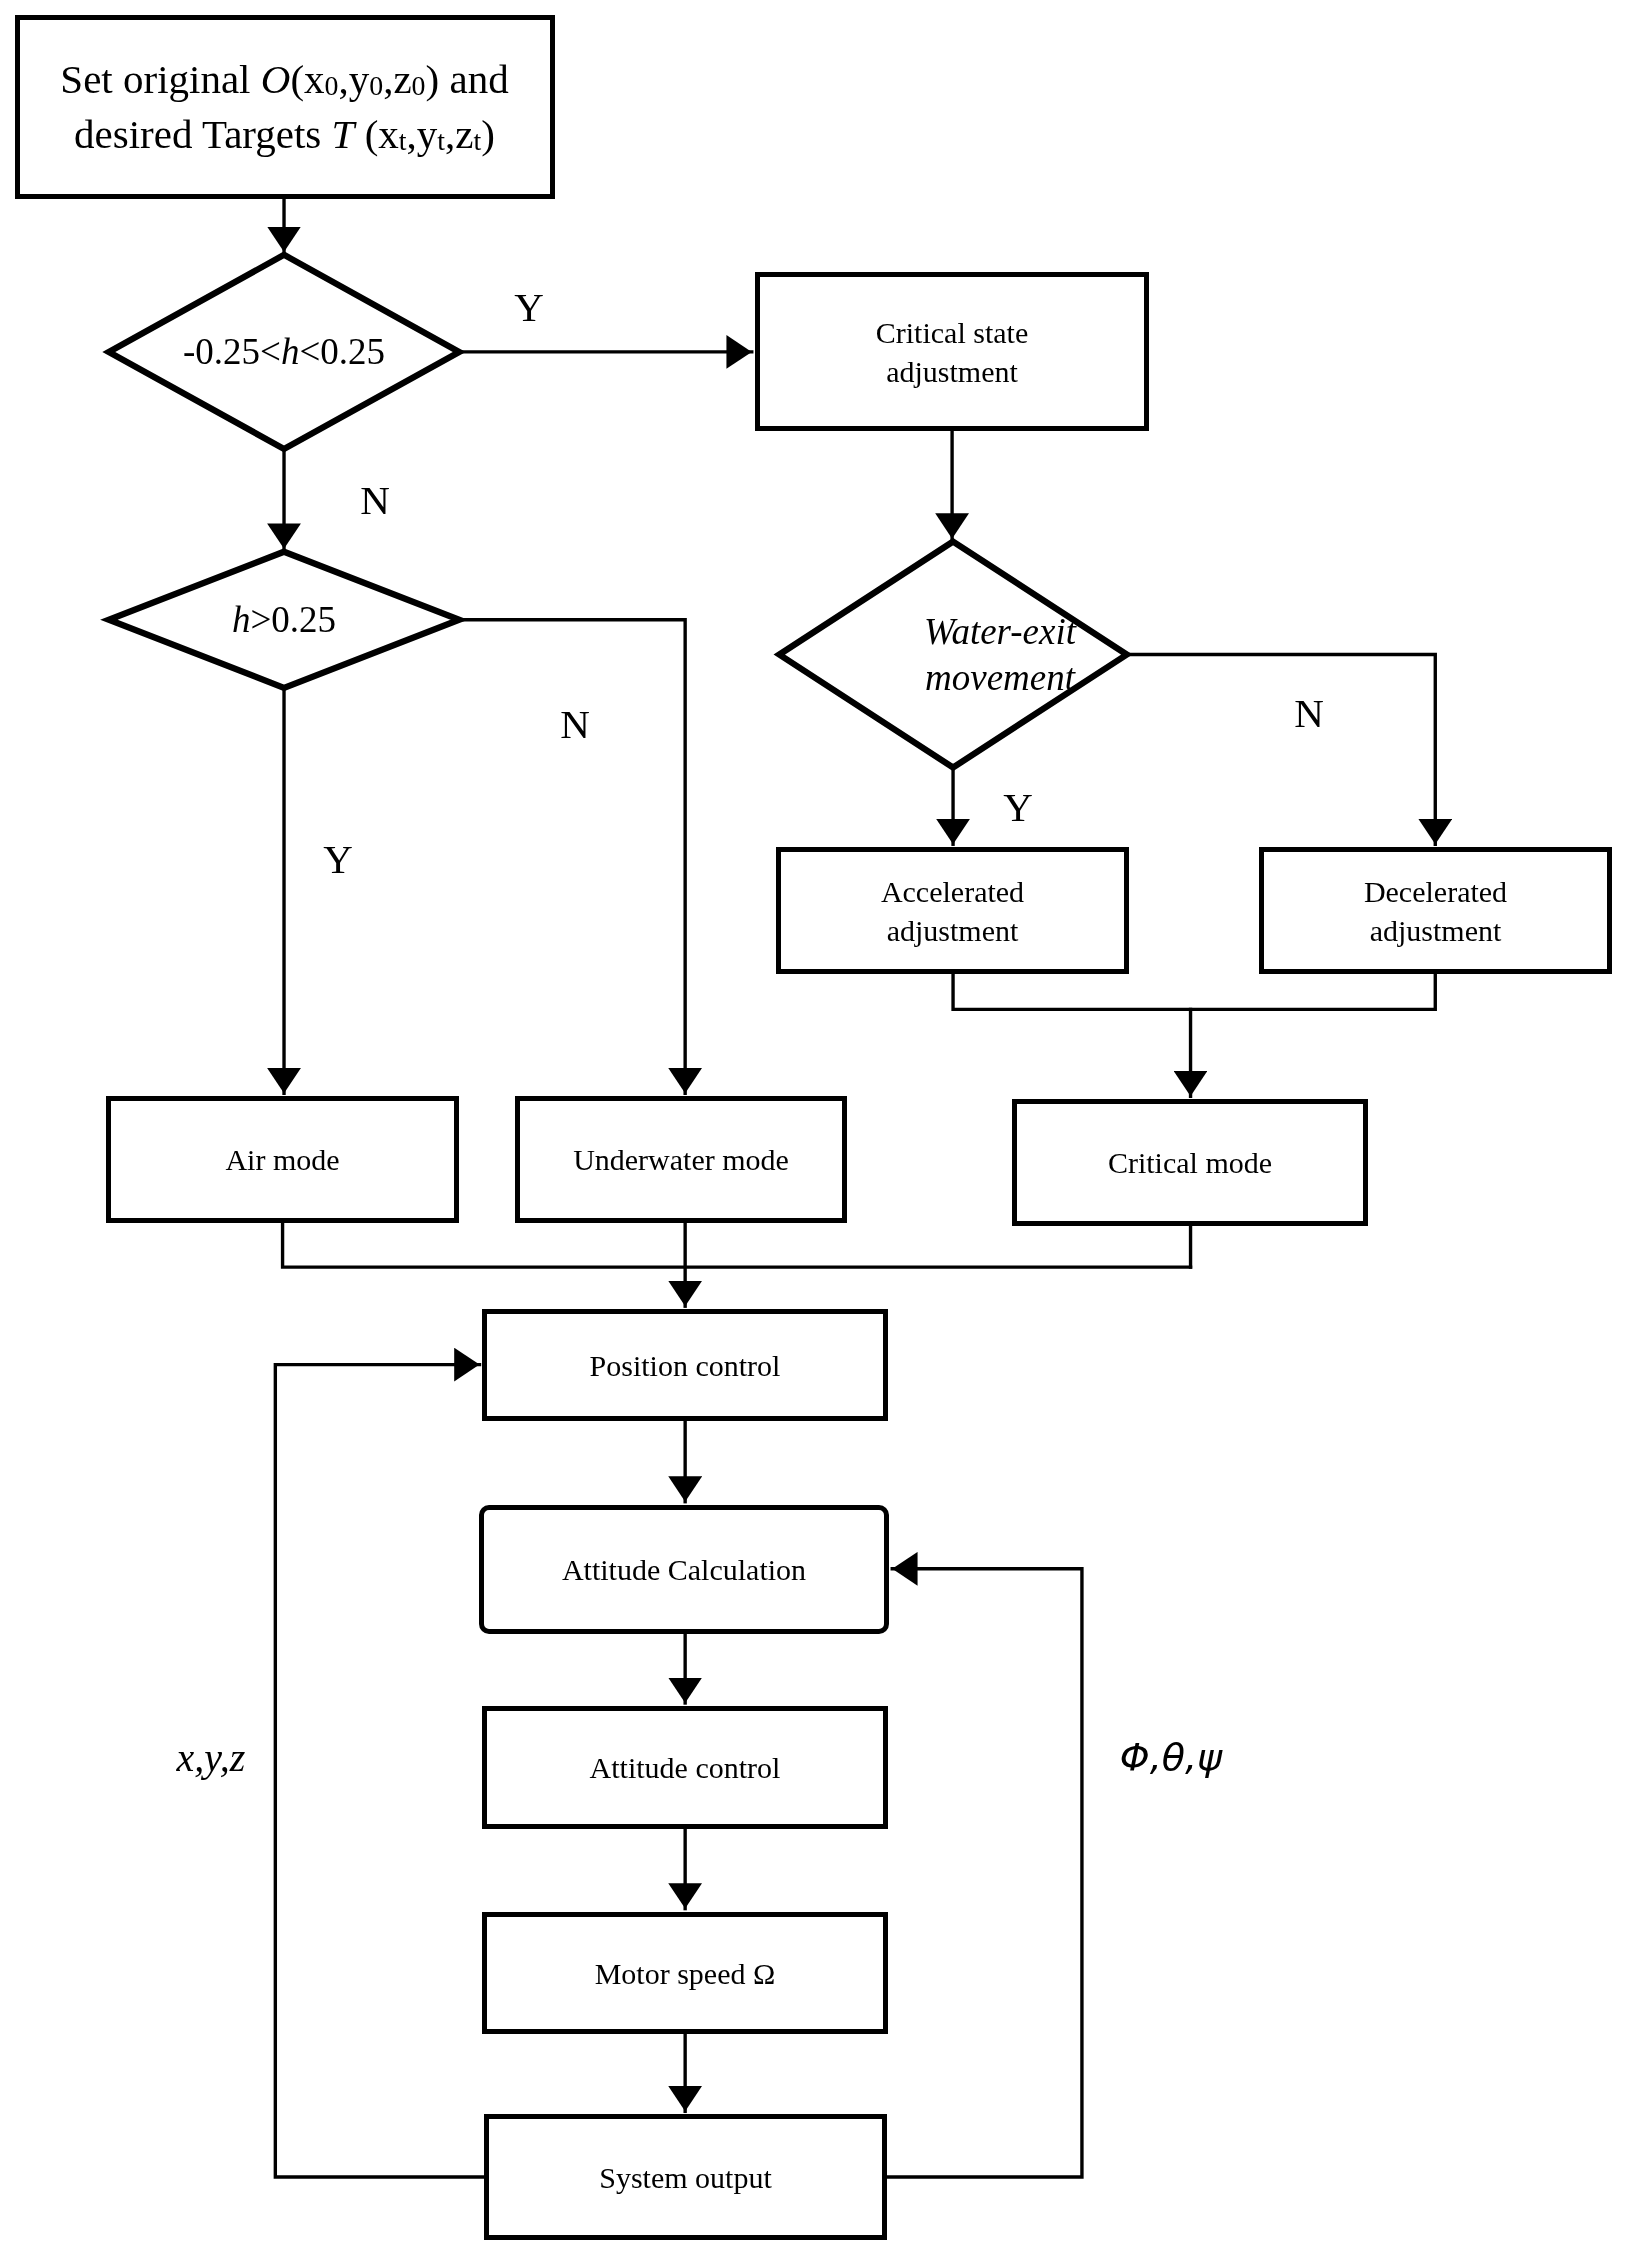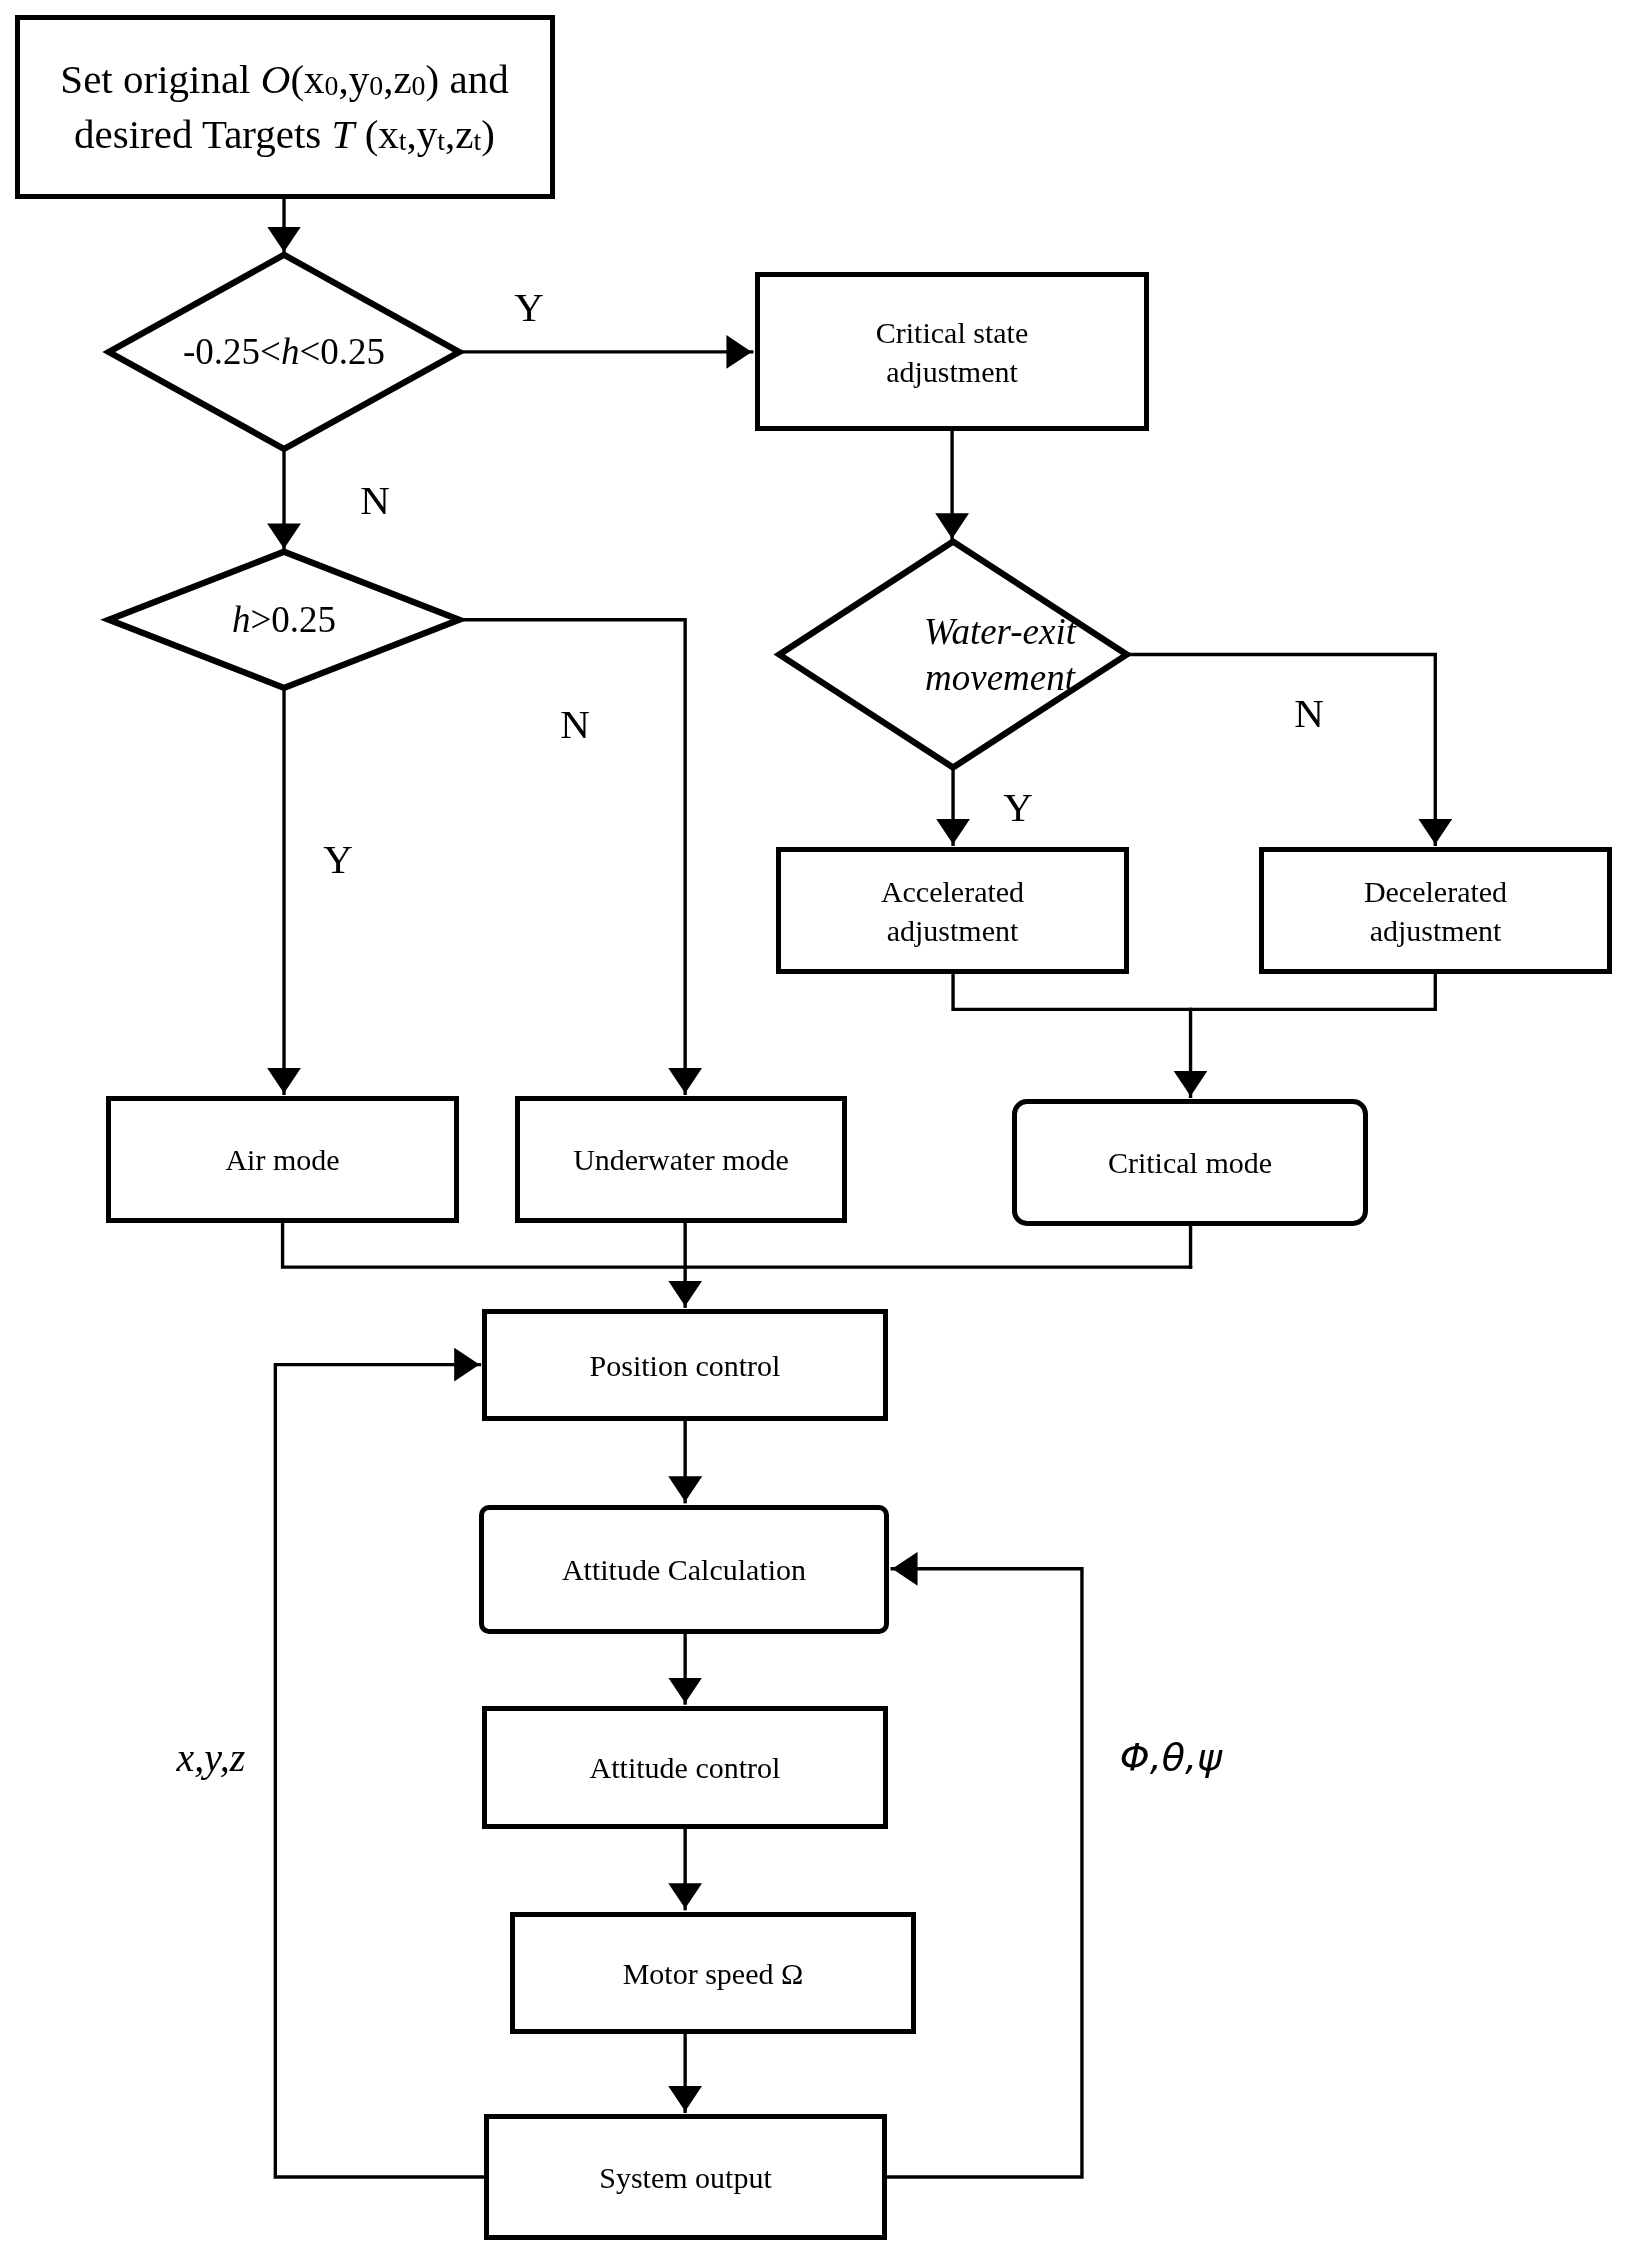--- a/index.html
+++ b/index.html
@@ -95,37 +95,37 @@
   </div>
 
   <div class="box" style="left:106px;top:1096px;width:353px;height:127px;">
     <div class="label">Air mode</div>
   </div>
 
   <div class="box" style="left:515px;top:1096px;width:332px;height:127px;">
     <div class="label">Underwater mode</div>
   </div>
 
-  <div class="box" style="left:1012px;top:1099px;width:356px;height:127px;border-radius:15px;">
+  <div class="box" style="left:1012px;top:1099px;width:356px;height:127px;">
     <div class="label">Critical mode</div>
   </div>
 
   <div class="box" style="left:482px;top:1309px;width:406px;height:112px;">
     <div class="label">Position control</div>
   </div>
 
   <div class="box" style="left:479px;top:1505px;width:410px;height:129px;border-radius:10px;">
     <div class="label">Attitude Calculation</div>
   </div>
 
   <div class="box" style="left:482px;top:1706px;width:406px;height:123px;">
     <div class="label">Attitude control</div>
   </div>
 
-  <div class="box" style="left:482px;top:1912px;width:406px;height:122px;margin-left:28px;">
+  <div class="box" style="left:482px;top:1912px;width:406px;height:122px;">
     <div class="label">Motor speed Ω</div>
   </div>
 
   <div class="box" style="left:484px;top:2114px;width:403px;height:126px;">
     <div class="label">System output</div>
   </div>
 
   <div class="dlabel" style="left:284px;top:352px;"><span>-0.25&lt;</span><span class="it">h</span><span>&lt;0.25</span></div>
   <div class="dlabel" style="left:284px;top:620px;"><span class="it">h</span><span>&gt;0.25</span></div>
   <div class="dlabel" style="left:1000px;top:655px;font-style:italic;">Water-exit

